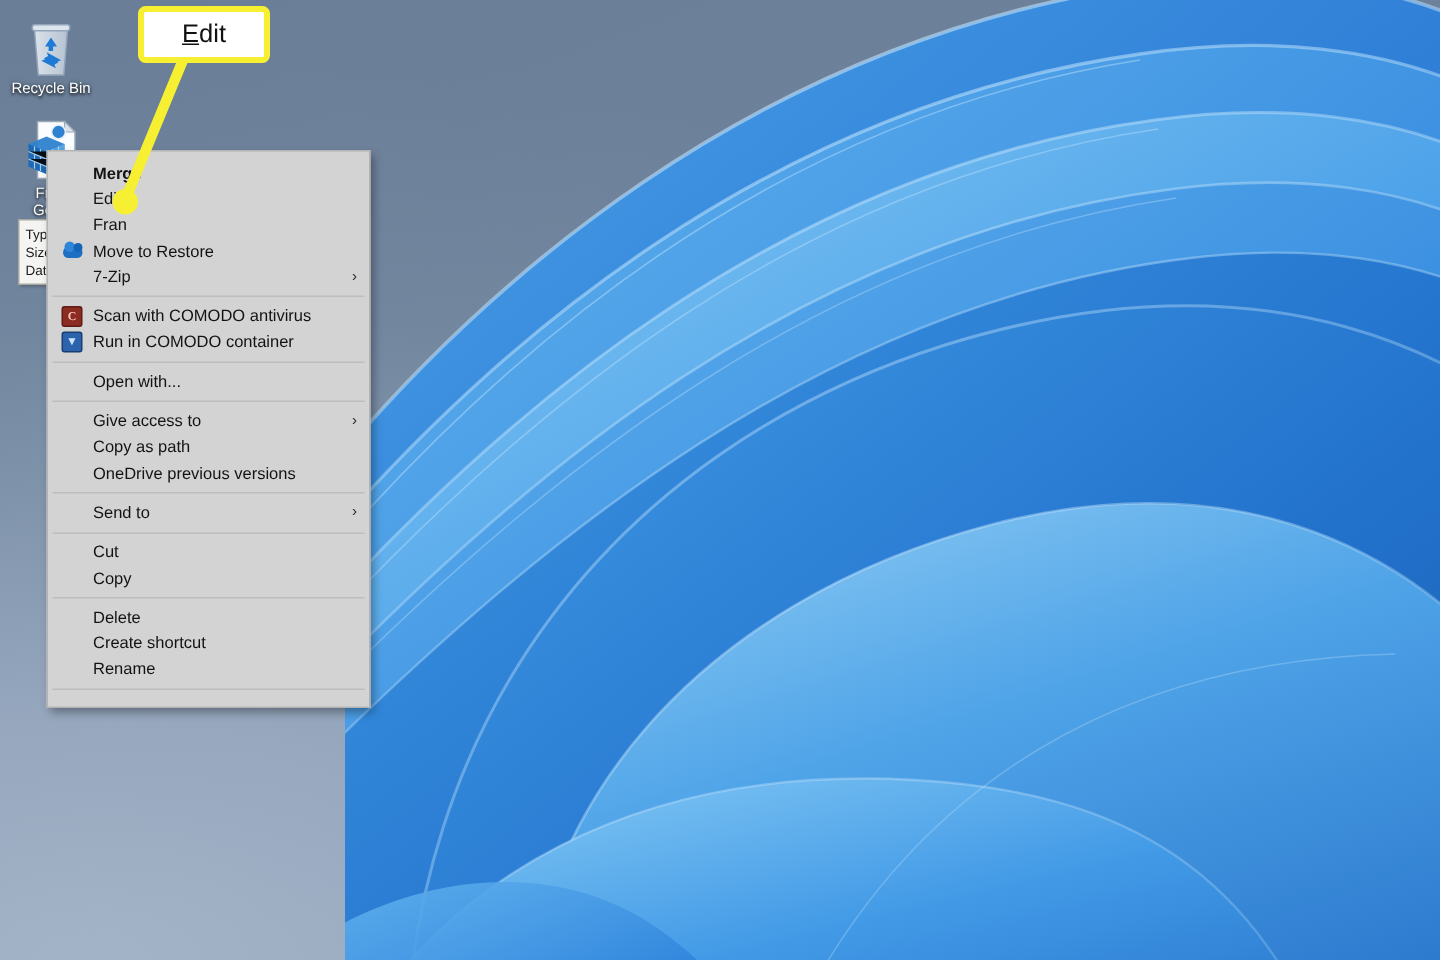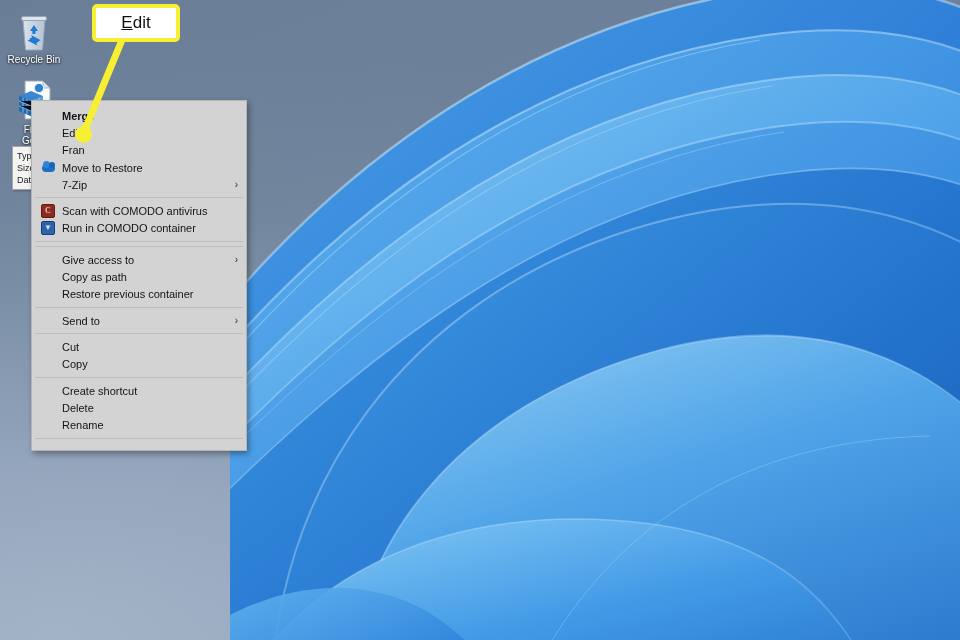--- a/index.html
+++ b/index.html
@@ -274,32 +274,35 @@
     </div>
     <div class="menu-item">
       <span class="ico">
           <span class="ico-comodo-blue">▼</span>
         </span>
       <span>Run in COMODO container</span>
     </div>
 
     <div class="menu-sep"></div>
 
+    <div class="menu-item">
+      <span>Open with...</span>
+    </div>
 
     <div class="menu-sep"></div>
 
     <div class="menu-item">
       <span>Give access to</span>
       <span class="arrow">›</span>
     </div>
     <div class="menu-item">
       <span>Copy as path</span>
     </div>
     <div class="menu-item">
-      <span>Restore previous container</span>
+      <span>OneDrive previous versions</span>
     </div>
 
     <div class="menu-sep"></div>
 
     <div class="menu-item">
       <span>Send to</span>
       <span class="arrow">›</span>
     </div>
 
     <div class="menu-sep"></div>
@@ -307,24 +310,24 @@
     <div class="menu-item">
       <span>Cut</span>
     </div>
     <div class="menu-item">
       <span>Copy</span>
     </div>
 
     <div class="menu-sep"></div>
 
     <div class="menu-item">
+      <span>Delete</span>
+    </div>
+    <div class="menu-item">
       <span>Create shortcut</span>
-    </div>
-    <div class="menu-item">
-      <span>Delete</span>
     </div>
     <div class="menu-item">
       <span>Rename</span>
     </div>
 
     <div class="menu-sep"></div>
 
   </div>
 
   <div id="callout-layer">

